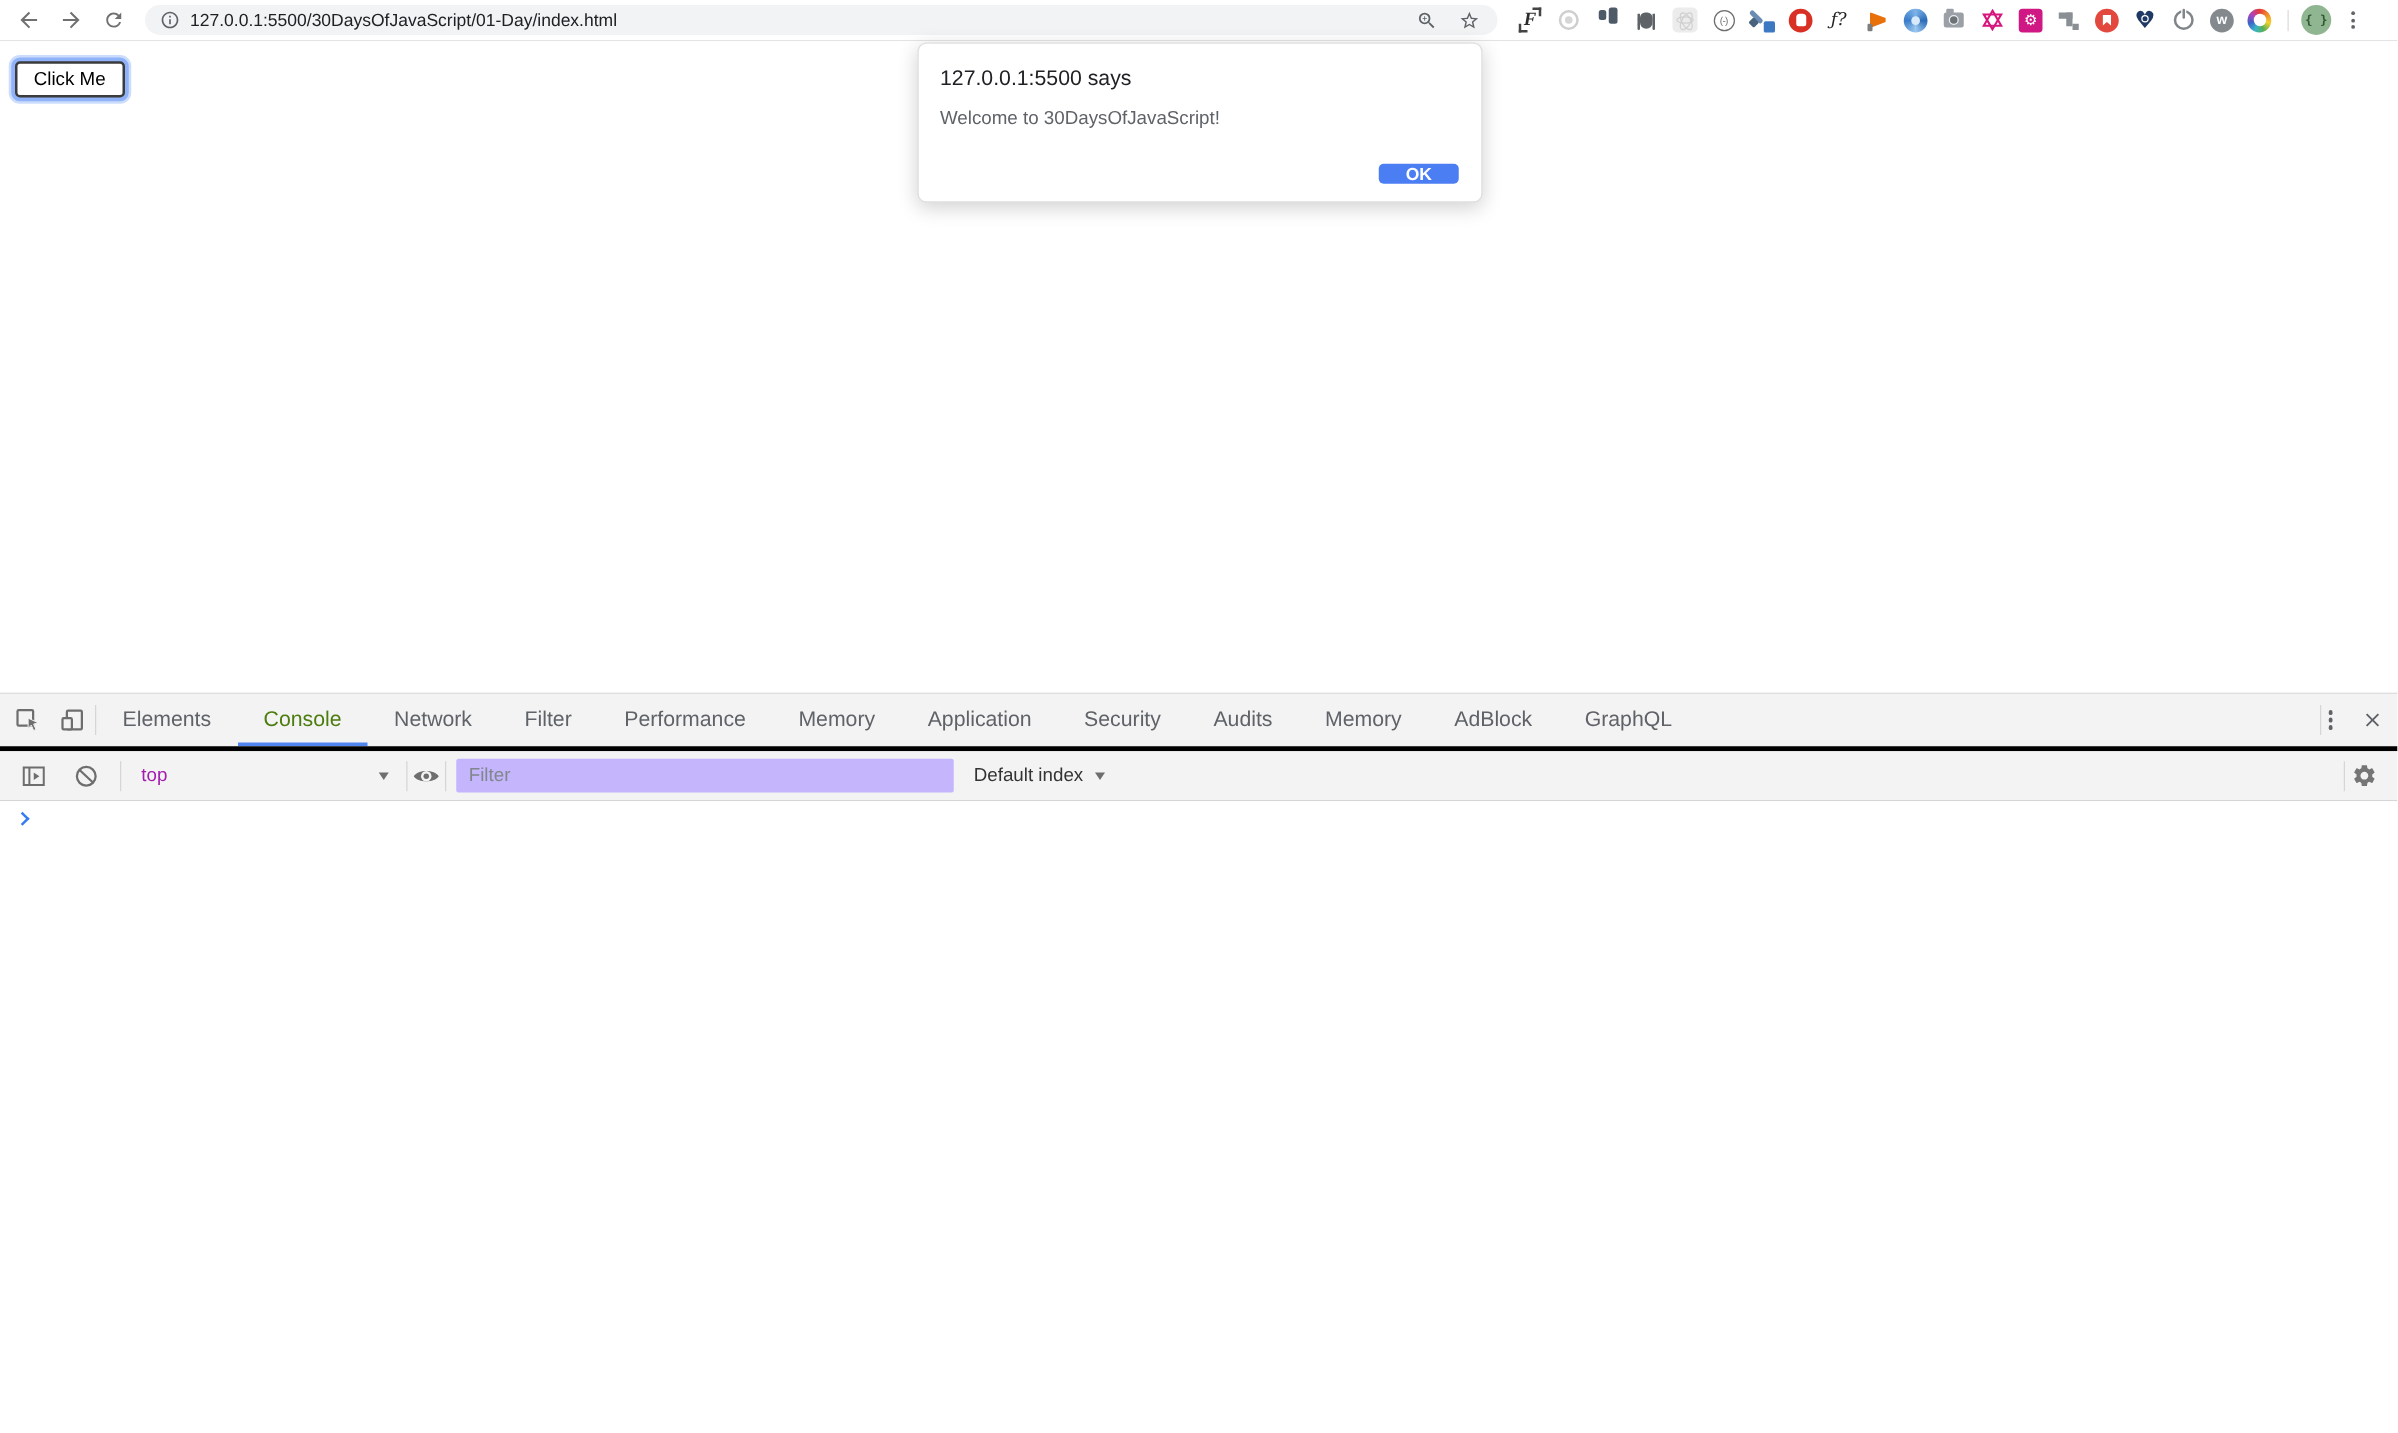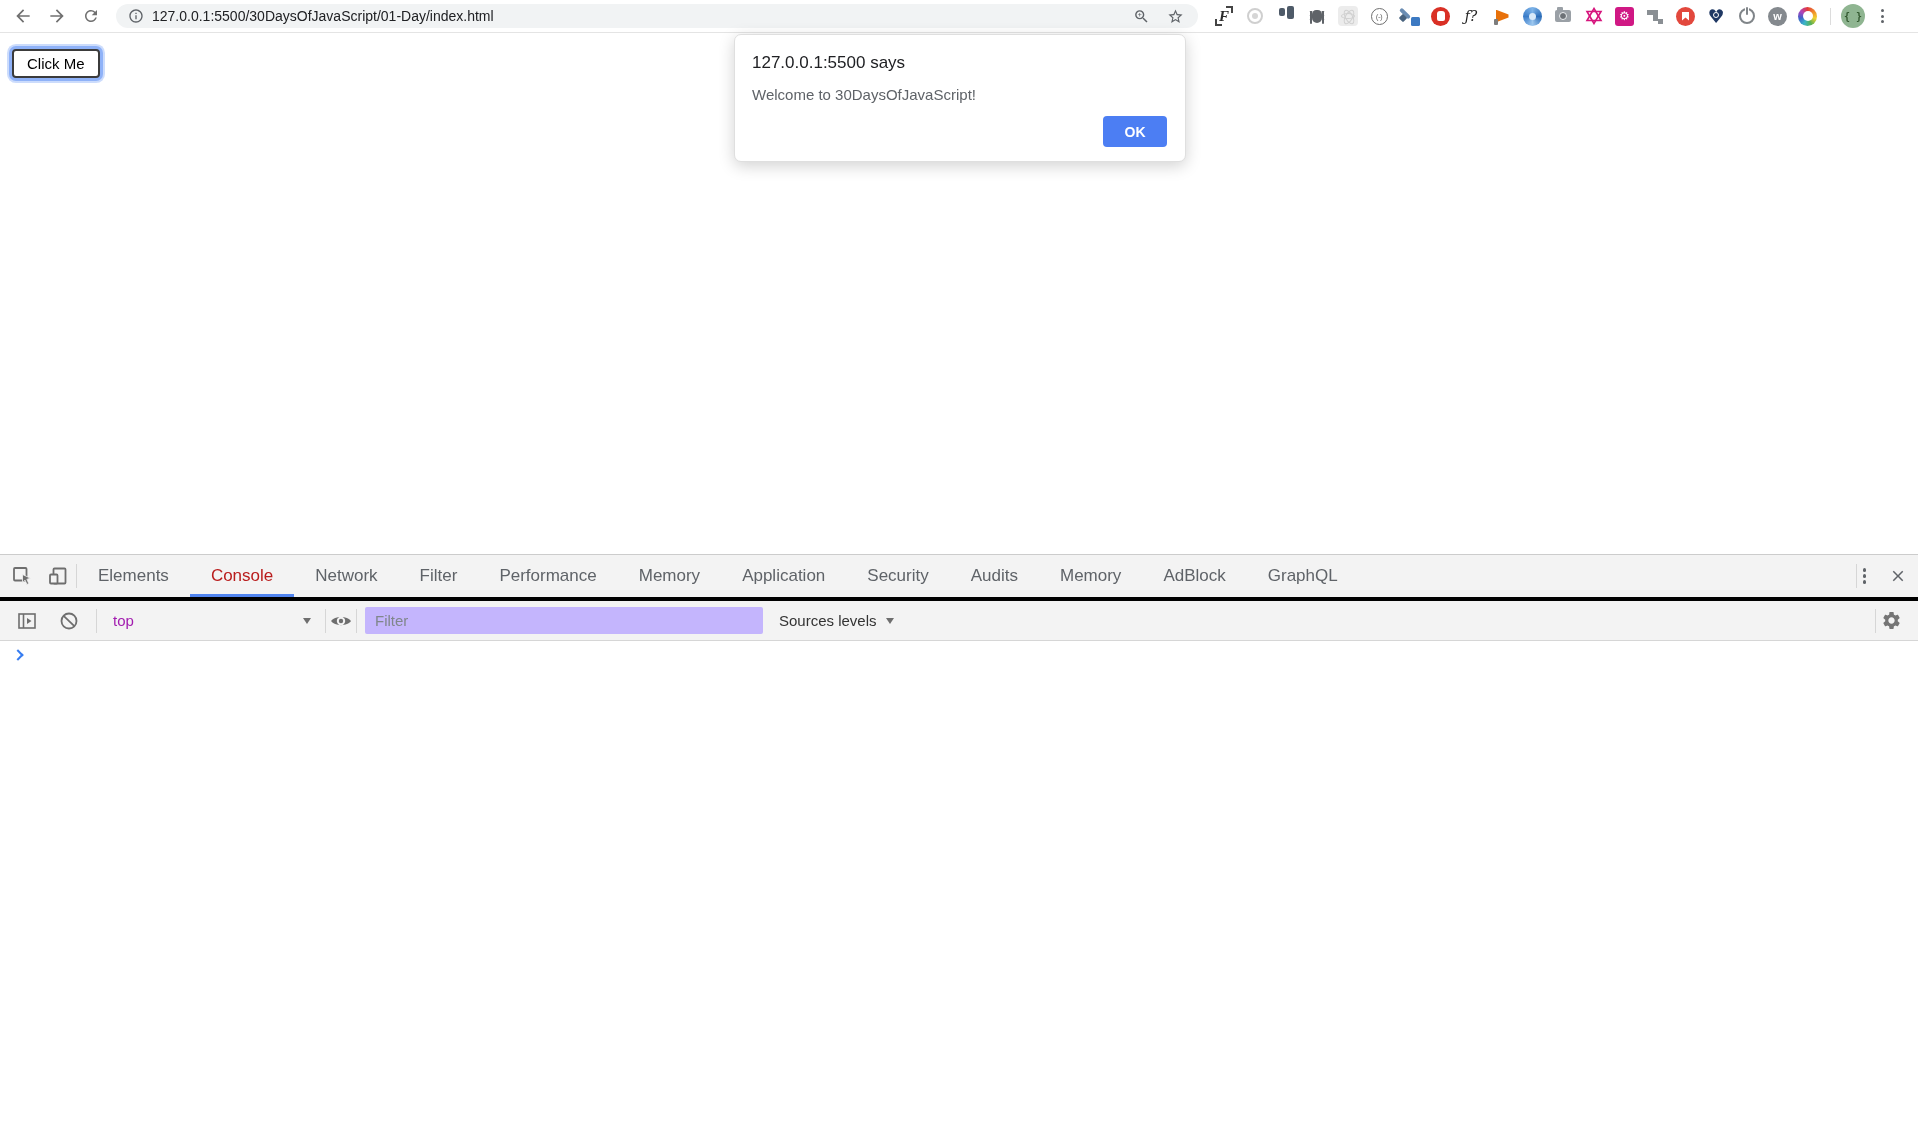--- a/index.html
+++ b/index.html
@@ -105,33 +105,33 @@
   .click-btn { position:absolute; left:12px; top:16px; padding:4px 13px; background:#fff;
     border:2px solid #3b3b3b; border-radius:4px; font-size:15px; color:#000;
     font-family:"Liberation Sans", sans-serif;
     box-shadow:0 0 0 3px #8fb2f8, 0 0 0 5px rgba(143,178,248,0.45); }
 
   .alert-dialog { position:absolute; left:734px; top:1px; width:452px; height:128px;
     background:#fff; border:1px solid #dfdfdf; border-radius:7px;
     box-shadow:0 4px 16px rgba(0,0,0,0.18); padding:18px 18px 14px 17px; }
   .dialog-title { font-size:17px; color:#202124; }
   .dialog-message { font-size:15px; color:#5f6368; margin-top:13px; }
-  .dialog-ok { position:absolute; right:18px; bottom:14px; width:64px; height:31px;
+  .dialog-ok { position:absolute; right:18px; bottom:14px; width:64px; height:16px;
     background:#4c7ef3; border:none; border-radius:4px; color:#fff; font-size:14px;
     font-weight:bold; font-family:"Liberation Sans", sans-serif; }
 
   
   .devtools { height:595px; display:flex; flex-direction:column; border-top:1px solid #ccc; }
   .dt-row { background:#f3f3f3; display:flex; align-items:center; flex:none; }
   .dt-tabs { height:46px; border-bottom:4px solid #000000; padding-left:4px; }
   .dt-iconbtn { width:36px; height:100%; display:flex; align-items:center; justify-content:center; flex:none; }
   .vsep { width:1px; align-self:center; height:24px; background:#d6d6d6; flex:none; }
   .dt-tab { height:100%; padding:0 21px; display:flex; align-items:center; font-size:17px;
     color:#5f6368; white-space:nowrap; }
-  .dt-tab.active { color:#b91c1c; box-shadow:inset 0 -3px 0 #5185f0; }
+  .dt-tab.active { color:#4d7c0f; box-shadow:inset 0 -3px 0 #5185f0; }
   .flex-sp { flex:1; }
   .dt-kebab i { width:3.5px; height:3.5px; background:#5f6368; border-radius:50%; display:block; }
   .dt-kebab { display:flex; flex-direction:column; gap:2.5px; padding:6px; margin-right:6px; }
   .dt-close { width:40px; height:100%; display:flex; align-items:center; justify-content:center; }
 
   .dt-toolbar { height:40px; border-bottom:1px solid #d6d6d6; padding:0 12px; }
   .dt-toolbar .dt-iconbtn { width:30px; }
   .context-select { width:228px; height:100%; display:flex; align-items:center;
     justify-content:space-between; padding:0 14px 0 16px; font-size:15px; color:#a21caf; }
   .caret { width:0; height:0; border-left:4.5px solid transparent; border-right:4.5px solid transparent;
@@ -342,21 +342,21 @@
         <path d="M2 11 C5.5 5.5, 18.5 5.5, 22 11 C18.5 16.5, 5.5 16.5, 2 11 Z" fill="#6e6e6e"></path>
         <circle cx="12" cy="11" r="4.2" fill="#f3f3f3"></circle>
         <circle cx="12" cy="11" r="2.2" fill="#6e6e6e"></circle>
       </svg>
     </span>
     <span class="vsep"></span>
 
     <input class="filter-input" placeholder="Filter" style="">
 
     <span class="levels">
-      <span>Sources levels</span>
+      <span>Default index</span>
       <span class="caret"></span>
     </span>
 
     <span class="flex-sp"></span>
     <span class="vsep"></span>
     <span class="dt-iconbtn">
       <svg width="21" height="21" viewBox="0 0 24 24">
           <path fill="#757575" d="M19.14 12.94c.04-.3.06-.61.06-.94 0-.32-.02-.64-.07-.94l2.03-1.58c.18-.14.23-.41.12-.61l-1.92-3.32c-.12-.22-.37-.29-.59-.22l-2.39.96c-.5-.38-1.03-.7-1.62-.94l-.36-2.54c-.04-.24-.24-.41-.48-.41h-3.84c-.24 0-.43.17-.47.41l-.36 2.54c-.59.24-1.13.57-1.62.94l-2.39-.96c-.22-.08-.47 0-.59.22L2.74 8.87c-.12.21-.08.47.12.61l2.03 1.58c-.05.3-.09.63-.09.94s.02.64.07.94l-2.03 1.58c-.18.14-.23.41-.12.61l1.92 3.32c.12.22.37.29.59.22l2.39-.96c.5.38 1.03.7 1.62.94l.36 2.54c.05.24.24.41.48.41h3.84c.24 0 .44-.17.47-.41l.36-2.54c.59-.24 1.13-.56 1.62-.94l2.39.96c.22.08.47 0 .59-.22l1.92-3.32c.12-.22.07-.47-.12-.61l-2.01-1.58zM12 15.6c-1.98 0-3.6-1.62-3.6-3.6s1.62-3.6 3.6-3.6 3.6 1.62 3.6 3.6-1.62 3.6-3.6 3.6z"></path>
         </svg>
     </span>

